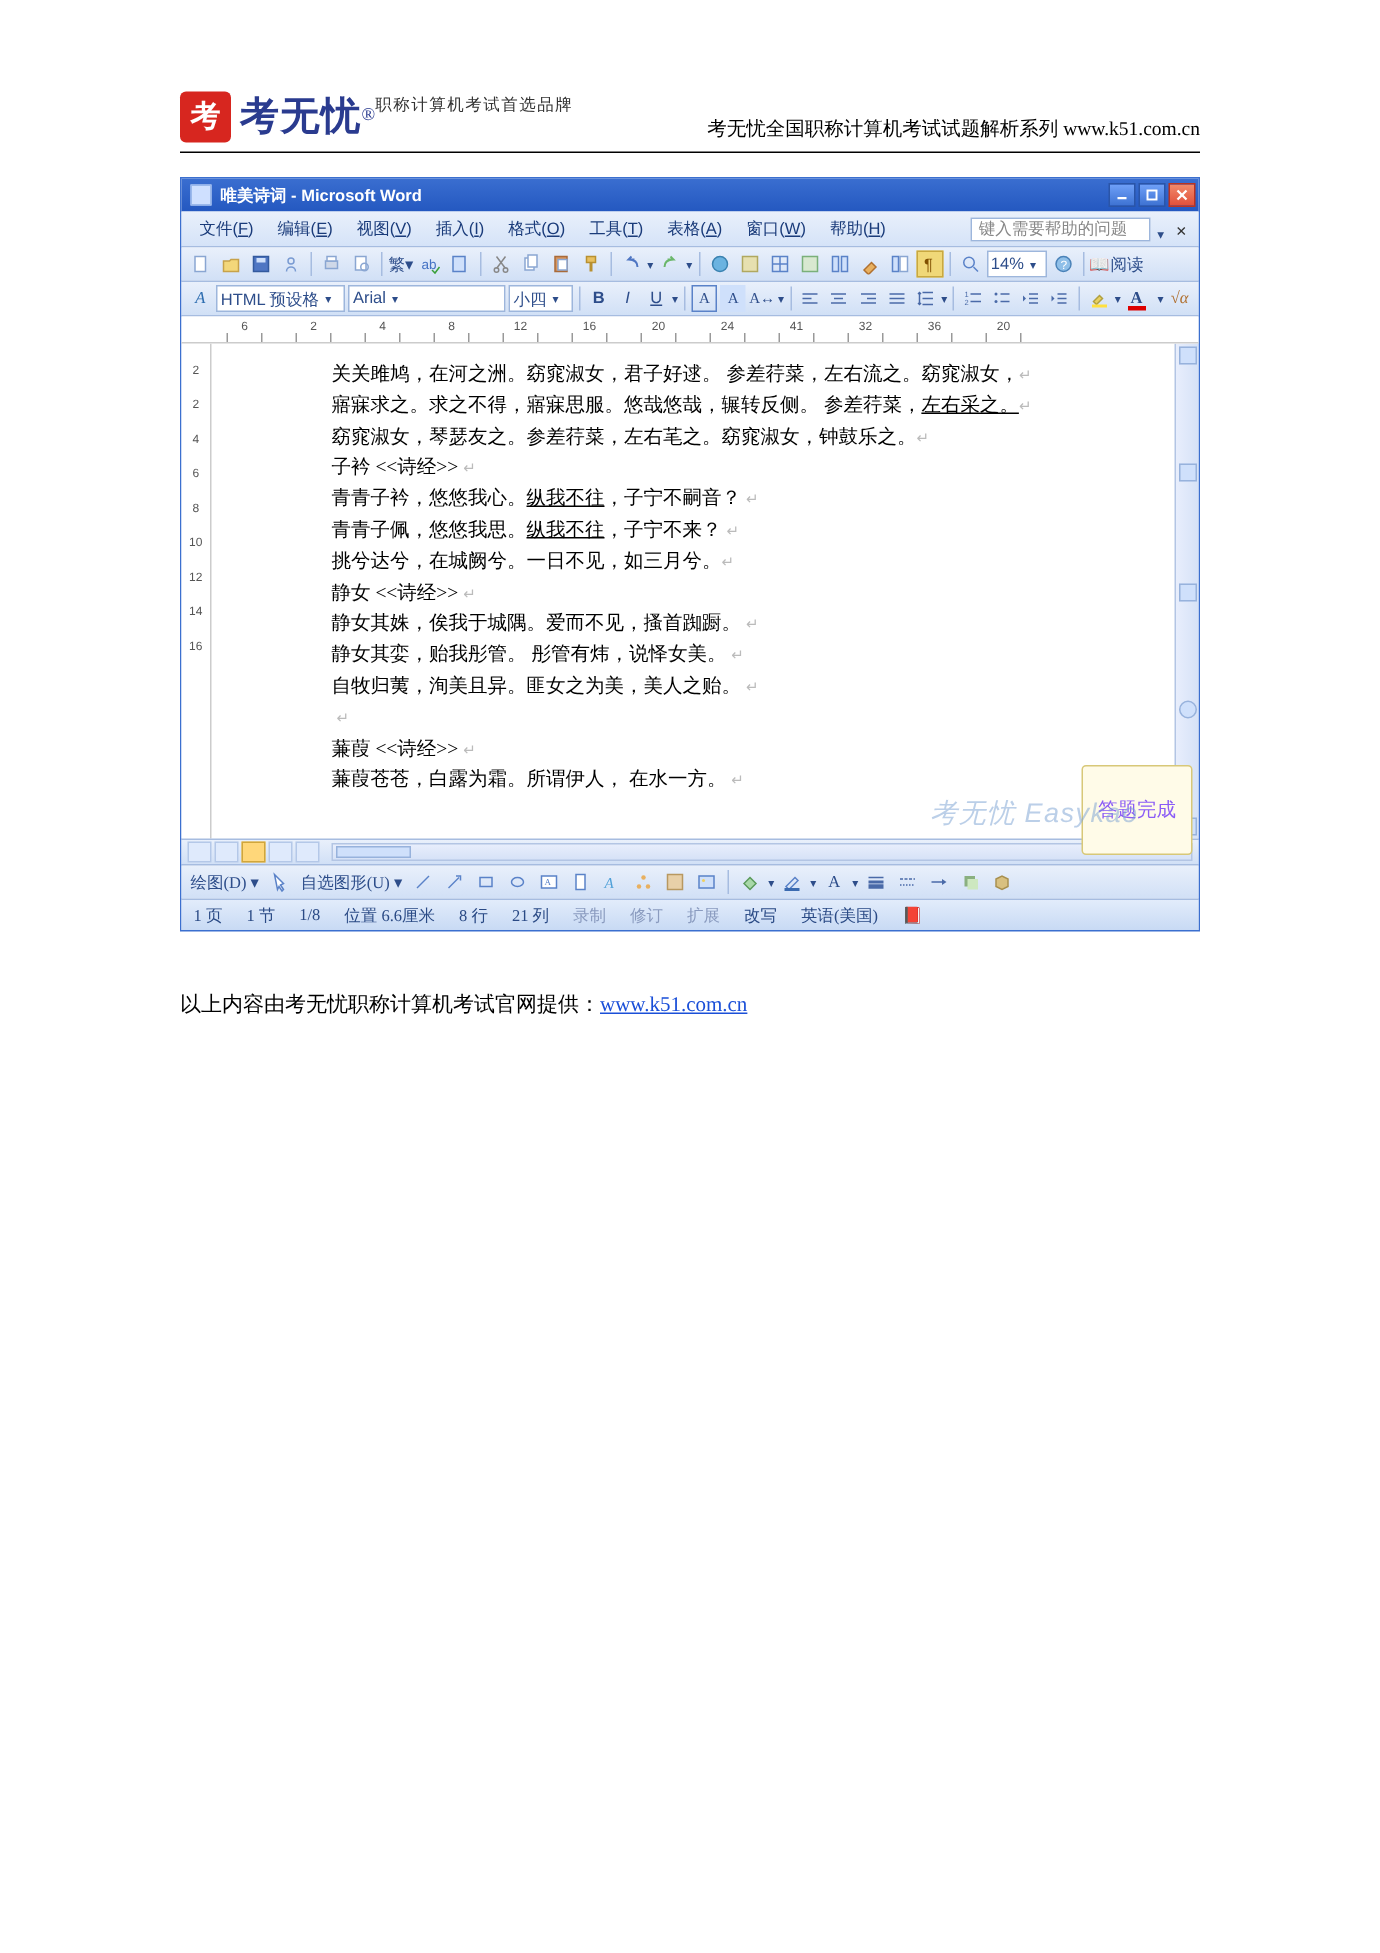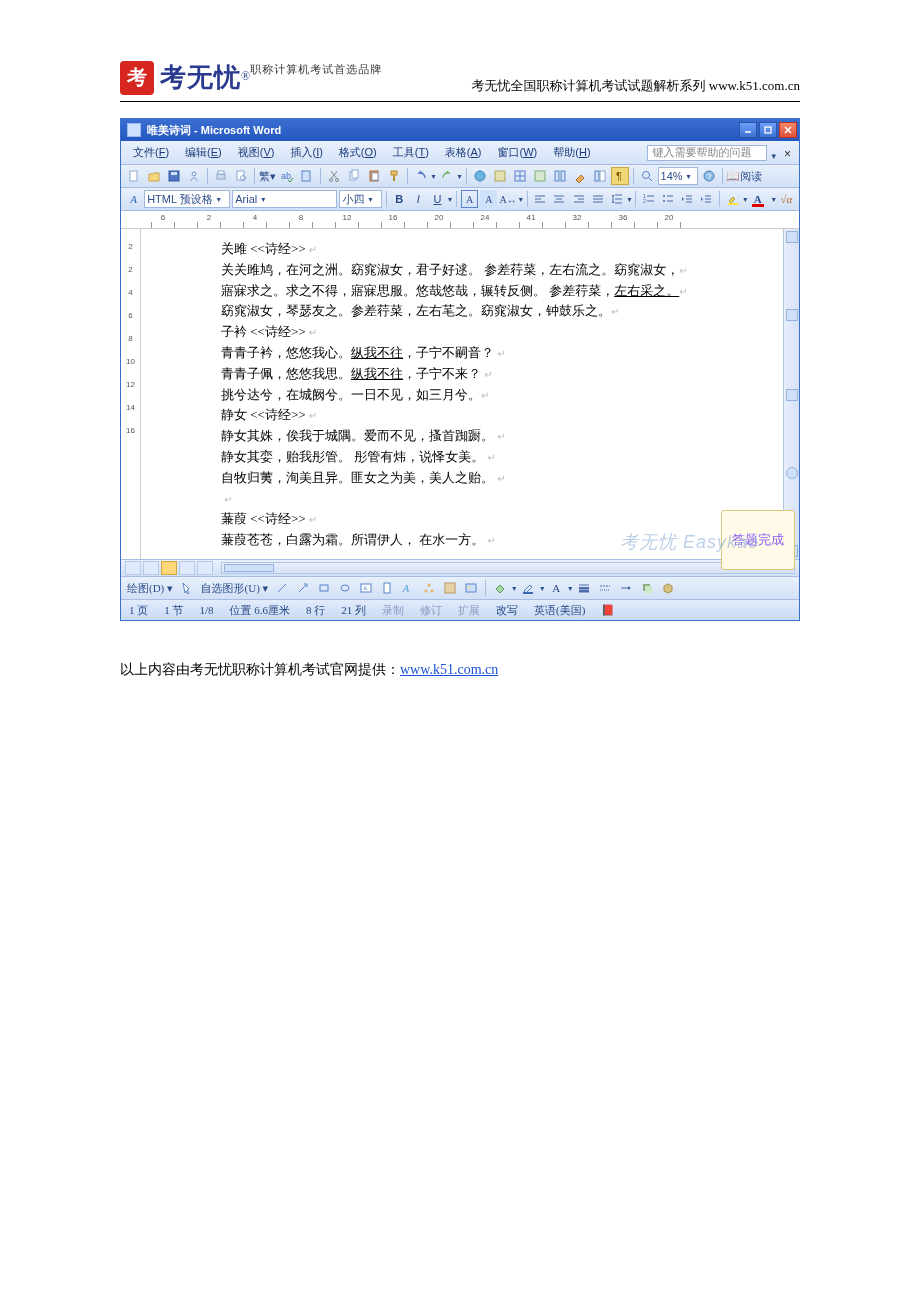--- a/index.html
+++ b/index.html
@@ -470,21 +470,20 @@
           <div class="vtick">2</div>
           <div class="vtick">4</div>
           <div class="vtick">6</div>
           <div class="vtick">8</div>
           <div class="vtick">10</div>
           <div class="vtick">12</div>
           <div class="vtick">14</div>
           <div class="vtick">16</div>
         </div>
       <div class="doc" id="docbody">
-          <p>关雎 &lt;&lt;诗经&gt;&gt; <span class="ret">↵</span></p>
           <p>关关雎鸠，在河之洲。窈窕淑女，君子好逑。 参差荇菜，左右流之。窈窕淑女，<span class="ret">↵</span></p>
           <p>寤寐求之。求之不得，寤寐思服。悠哉悠哉，辗转反侧。 参差荇菜，<span class="ul">左右采之。</span><span class="ret">↵</span></p>
           <p>窈窕淑女，琴瑟友之。参差荇菜，左右芼之。窈窕淑女，钟鼓乐之。<span class="ret">↵</span></p>
           <p>子衿 &lt;&lt;诗经&gt;&gt; <span class="ret">↵</span></p>
           <p>青青子衿，悠悠我心。<span class="ul">纵我不往</span>，子宁不嗣音？ <span class="ret">↵</span></p>
           <p>青青子佩，悠悠我思。<span class="ul">纵我不往</span>，子宁不来？ <span class="ret">↵</span></p>
           <p>挑兮达兮，在城阙兮。一日不见，如三月兮。<span class="ret">↵</span></p>
           <p>静女 &lt;&lt;诗经&gt;&gt; <span class="ret">↵</span></p>
           <p>静女其姝，俟我于城隅。爱而不见，搔首踟蹰。 <span class="ret">↵</span></p>
           <p>静女其娈，贻我彤管。 彤管有炜，说怿女美。 <span class="ret">↵</span></p>

